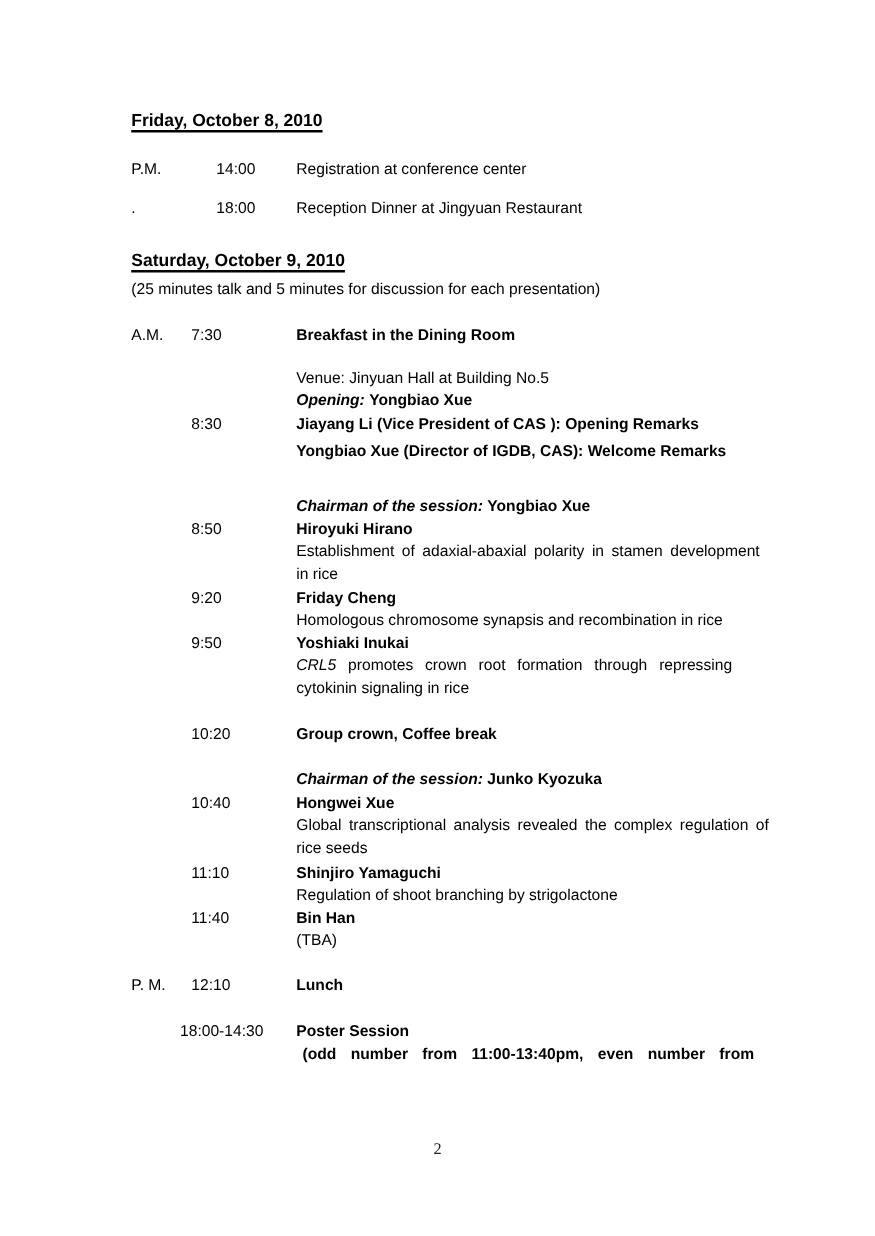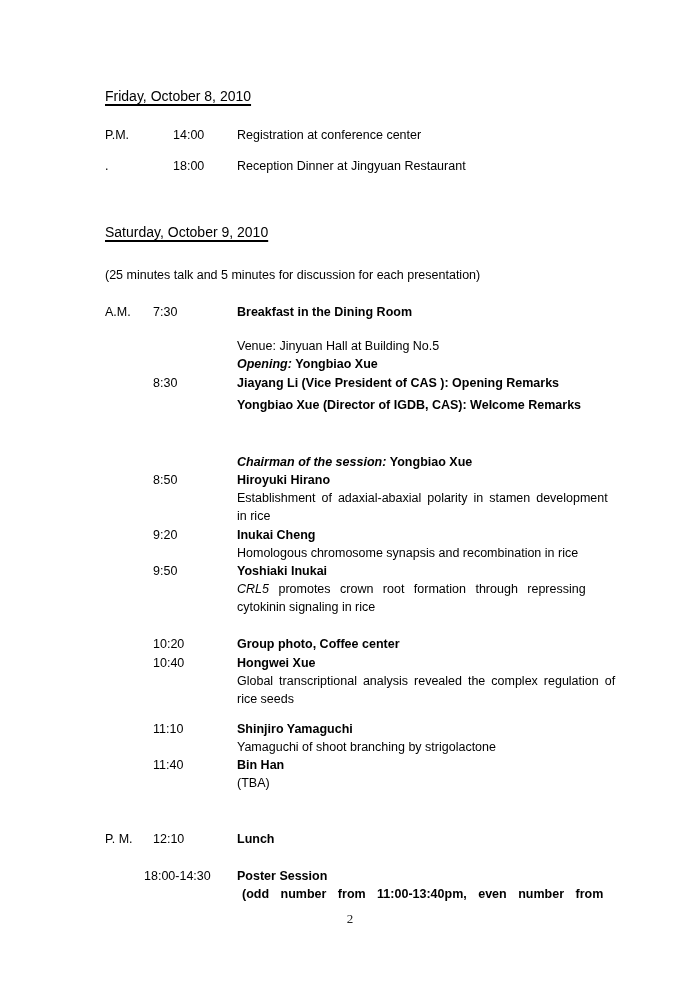--- a/index.html
+++ b/index.html
@@ -26,21 +26,21 @@
   .row  { display: flex; line-height: 18px; white-space: nowrap; }
   .c-marker { flex: none; width: 48px; }
   .c-time   { flex: none; width: 84px; }
   .c-body   { flex: none; }
   .t-fri    { padding-left: 20px; }
   .indent   { padding-left: 132px; }
   .b  { font-weight: bold; }
   .i  { font-style: italic; }
   .bi { font-weight: bold; font-style: italic; }
   .heading {
-    font-weight: normal;
+    font-weight: bold;
     font-size: 14px;
     line-height: 19px;
     text-decoration: underline;
     text-decoration-thickness: 1.5px;
     text-underline-offset: 3px;
     white-space: nowrap;
   }
   .ws2 { word-spacing: 2.5px; }
   .ws6 { word-spacing: 6px; }
   .ws8 { word-spacing: 8px; }
@@ -68,23 +68,23 @@
       <span class="c-time t-fri">14:00</span>
       <span class="c-body">Registration at conference center</span>
     </div>
 
     <div class="row" style="margin-top:13px">
       <span class="c-marker">.</span>
       <span class="c-time t-fri">18:00</span>
       <span class="c-body">Reception Dinner at Jingyuan Restaurant</span>
     </div>
 
-    <div class="heading" style="margin-top:48px">Saturday, October 9, 2010</div>
+    <div class="heading" style="margin-top:24px">Saturday, October 9, 2010</div>
 
-    <div class="line" style="margin-top:24px">(25 minutes talk and 5 minutes for discussion for each presentation)</div>
+    <div class="line" style="margin-top:4px">(25 minutes talk and 5 minutes for discussion for each presentation)</div>
 
     <div class="row" style="margin-top:19px">
       <span class="c-marker">A.M.</span>
       <span class="c-time">7:30</span>
       <span class="c-body b">Breakfast in the Dining Room</span>
     </div>
 
     <div class="line indent" style="margin-top:16px">Venue: Jinyuan Hall at Building No.5</div>
 
     <div class="line indent">
@@ -93,81 +93,85 @@
     </div>
 
     <div class="row" style="margin-top:1px">
       <span class="c-marker"></span>
       <span class="c-time">8:30</span>
       <span class="c-body b">Jiayang Li (Vice President of CAS ): Opening Remarks</span>
     </div>
 
     <div class="line indent b" style="margin-top:4px">Yongbiao Xue (Director of IGDB, CAS): Welcome Remarks</div>
 
-    <div class="line indent" style="margin-top:39px">
+    <div class="line indent" style="margin-top:26px">
       <span class="bi">Chairman of the session:</span>
       <span class="b">Yongbiao Xue</span>
     </div>
 
     <div class="row">
       <span class="c-marker"></span>
       <span class="c-time">8:50</span>
       <span class="c-body b">Hiroyuki Hirano</span>
     </div>
     <div class="line indent ws2">Establishment of adaxial-abaxial polarity in stamen development</div>
     <div class="line indent">in rice</div>
 
     <div class="row" style="margin-top:1px">
       <span class="c-marker"></span>
       <span class="c-time">9:20</span>
-      <span class="c-body b">Inukai Cheng</span>
+      <span class="c-body b">Friday Cheng</span>
     </div>
     <div class="line indent">Homologous chromosome synapsis and recombination in rice</div>
 
     <div class="row">
       <span class="c-marker"></span>
       <span class="c-time">9:50</span>
       <span class="c-body b">Yoshiaki Inukai</span>
     </div>
     <div class="line indent ws6">
       <span class="i">CRL5</span>
       <span>promotes crown root formation through repressing</span>
     </div>
     <div class="line indent">cytokinin signaling in rice</div>
 
     <div class="row" style="margin-top:19px">
       <span class="c-marker"></span>
       <span class="c-time">10:20</span>
-      <span class="c-body b">Group photo, Coffee center</span>
+      <span class="c-body b">Group crown, Coffee break</span>
     </div>
 
+    <div class="line indent" style="margin-top:18px">
+      <span class="bi">Chairman of the session:</span>
+      <span class="b">Junko Kyozuka</span>
+    </div>
 
     <div class="row" style="margin-top:1px">
       <span class="c-marker"></span>
       <span class="c-time">10:40</span>
       <span class="c-body b">Hongwei Xue</span>
     </div>
     <div class="line indent ws2">Global transcriptional analysis revealed the complex regulation of</div>
     <div class="line indent">rice seeds</div>
 
-    <div class="row" style="margin-top:12px">
+    <div class="row" style="margin-top:2px">
       <span class="c-marker"></span>
       <span class="c-time">11:10</span>
       <span class="c-body b">Shinjiro Yamaguchi</span>
     </div>
-    <div class="line indent">Yamaguchi of shoot branching by strigolactone</div>
+    <div class="line indent">Regulation of shoot branching by strigolactone</div>
 
     <div class="row">
       <span class="c-marker"></span>
       <span class="c-time">11:40</span>
       <span class="c-body b">Bin Han</span>
     </div>
     <div class="line indent">(TBA)</div>
 
-    <div class="row" style="margin-top:38px">
+    <div class="row" style="margin-top:18px">
       <span class="c-marker">P. M.</span>
       <span class="c-time">12:10</span>
       <span class="c-body b">Lunch</span>
     </div>
 
     <div class="row" style="margin-top:19px">
       <span class="c-marker"></span>
       <span class="c-time" style="margin-left:-9px;width:93px">18:00-14:30</span>
       <span class="c-body b">Poster Session</span>
     </div>

